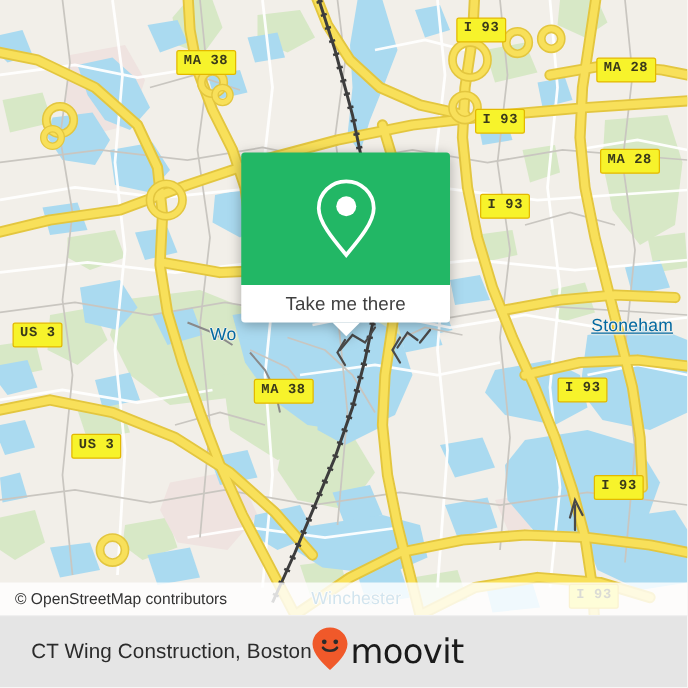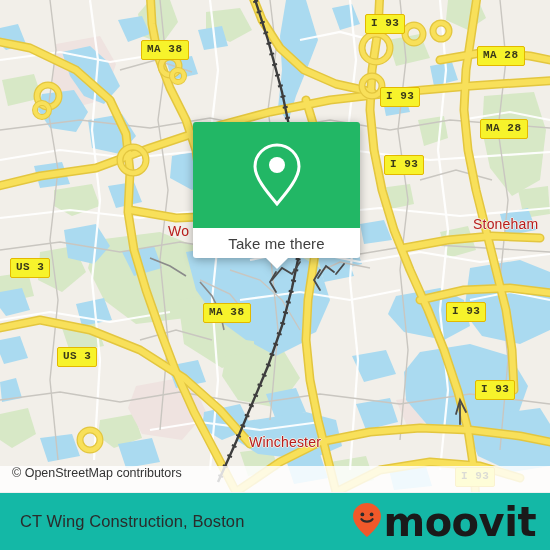--- a/index.html
+++ b/index.html
@@ -46,28 +46,29 @@
     line-height: 1;
     padding: 3px 5px 4px 5px;
     letter-spacing: 0.5px;
     white-space: nowrap;
     box-sizing: border-box;
   }
 
   
   .place-label {
     position: absolute;
-    color: #b91c1c;
+    color: #0369a1;
     font-family: "Liberation Sans", sans-serif;
     font-size: 14px;
     letter-spacing: 0.2px;
     white-space: nowrap;
     text-shadow:
       1px 0 0 rgba(242,239,233,0.9), -1px 0 0 rgba(242,239,233,0.9),
       0 1px 0 rgba(242,239,233,0.9), 0 -1px 0 rgba(242,239,233,0.9);
+    margin-top: 36px;
   }
 
   
   #popup-card {
     position: absolute;
     left: 193px;
     top: 122px;
     width: 167px;
     border-radius: 3px;
     filter: drop-shadow(0 2px 5px rgba(0,0,0,0.30));
@@ -108,58 +109,58 @@
 
   
   #attribution {
     position: absolute;
     left: 0;
     top: 466px;
     width: 550px;
     height: 26px;
     background: rgba(255,255,255,0.82);
     display: flex;
+    align-items: center;
     padding-left: 12px;
     box-sizing: border-box;
   }
   #attribution-text {
     font-size: 12.5px;
     color: #333333;
     font-family: "Liberation Sans", sans-serif;
   }
 
   
   #footer {
     position: absolute;
     left: 0;
     top: 492px;
     width: 550px;
     height: 58px;
-    background: #14b8a6;
+    background: #e5e5e5;
     display: flex;
     align-items: center;
-    justify-content: space-between;
     box-sizing: border-box;
-    padding: 0 14px 0 20px;
+    padding: 0 14px 0 25px;
     border-top: 1px solid #f0f0f0;
   }
   #footer-title {
     font-size: 16.5px;
     color: #2b2b2b;
     font-family: "Liberation Sans", sans-serif;
     letter-spacing: 0.1px;
   }
   #brand-logo {
     display: flex;
     align-items: center;
     gap: 1px;
   }
   #brand-wordmark {
-    font-size: 40px;
-    font-weight: bold;
+    font-size: 27px;
+    font-weight: normal;
     color: #1a1a1a;
     font-family: "DejaVu Sans", sans-serif;
     letter-spacing: -0.5px;
     line-height: 1;
   }
 </style>
 </head>
 <body>
 
 <div id="app">
@@ -362,21 +363,21 @@
           <path d="M318,278 L326,266 L334,272"></path>
           <path d="M320,290 L314,280 L320,270"></path>
           <path d="M336,274 L344,264"></path>
           <path d="M456,414 L460,400 L466,412"></path>
           <path d="M460,404 L460,424"></path>
         </g>
       </g>
     </svg>
 
     <div class="place-label" style="left:168px; top:223px;">Wo</div>
-    <div class="place-label" style="left:473px; top:216px;">Stoneham</div>
+    <div class="place-label" style="left:473px; top:216px;text-decoration:underline;">Stoneham</div>
     <div class="place-label" style="left:249px; top:434px;text-align:right;">Winchester</div>
 
     <div class="shield" style="left:141px; top:40px;">MA 38</div>
     <div class="shield" style="left:365px; top:14px;">I 93</div>
     <div class="shield" style="left:477px; top:46px;">MA 28</div>
     <div class="shield" style="left:380px; top:87px;">I 93</div>
     <div class="shield" style="left:480px; top:119px;">MA 28</div>
     <div class="shield" style="left:384px; top:155px;">I 93</div>
     <div class="shield" style="left:10px; top:258px;">US 3</div>
     <div class="shield" style="left:203px; top:303px;">MA 38</div>

